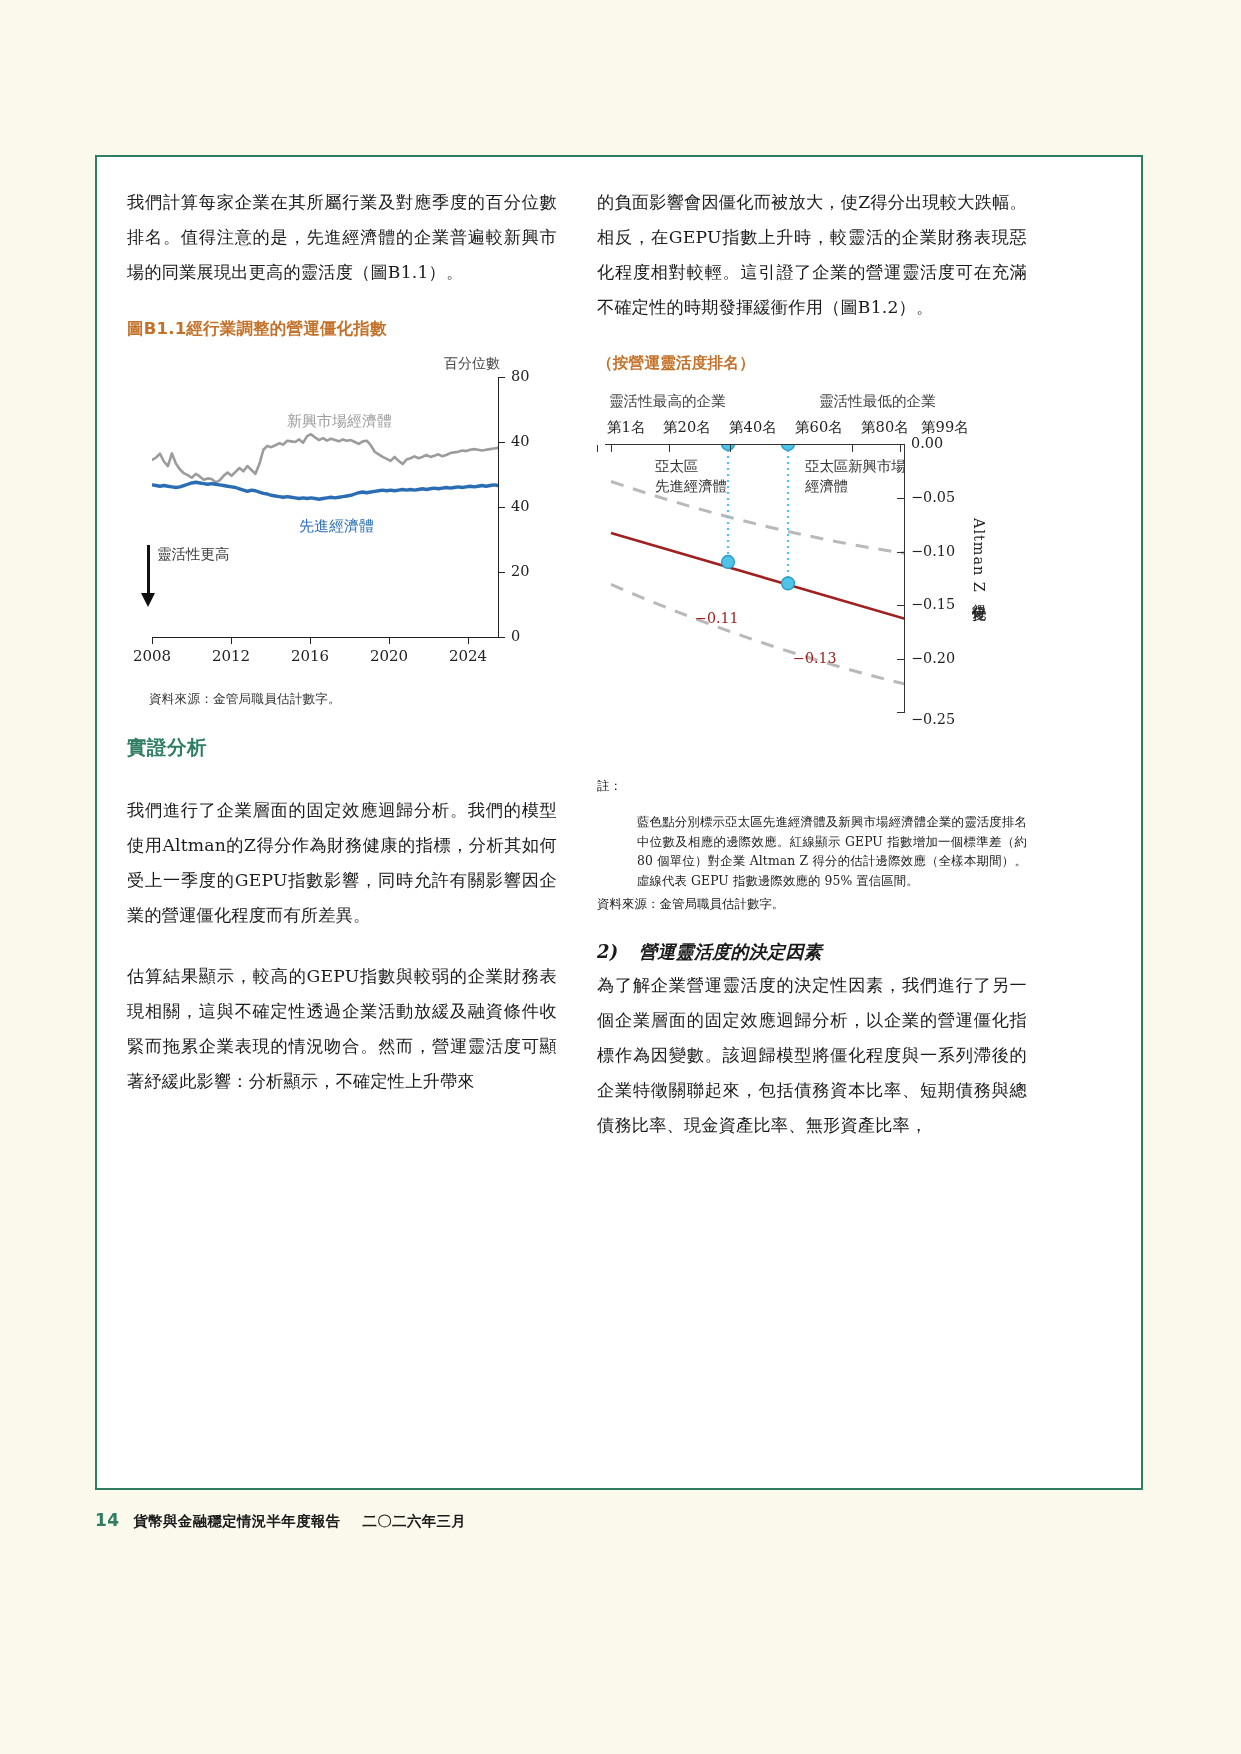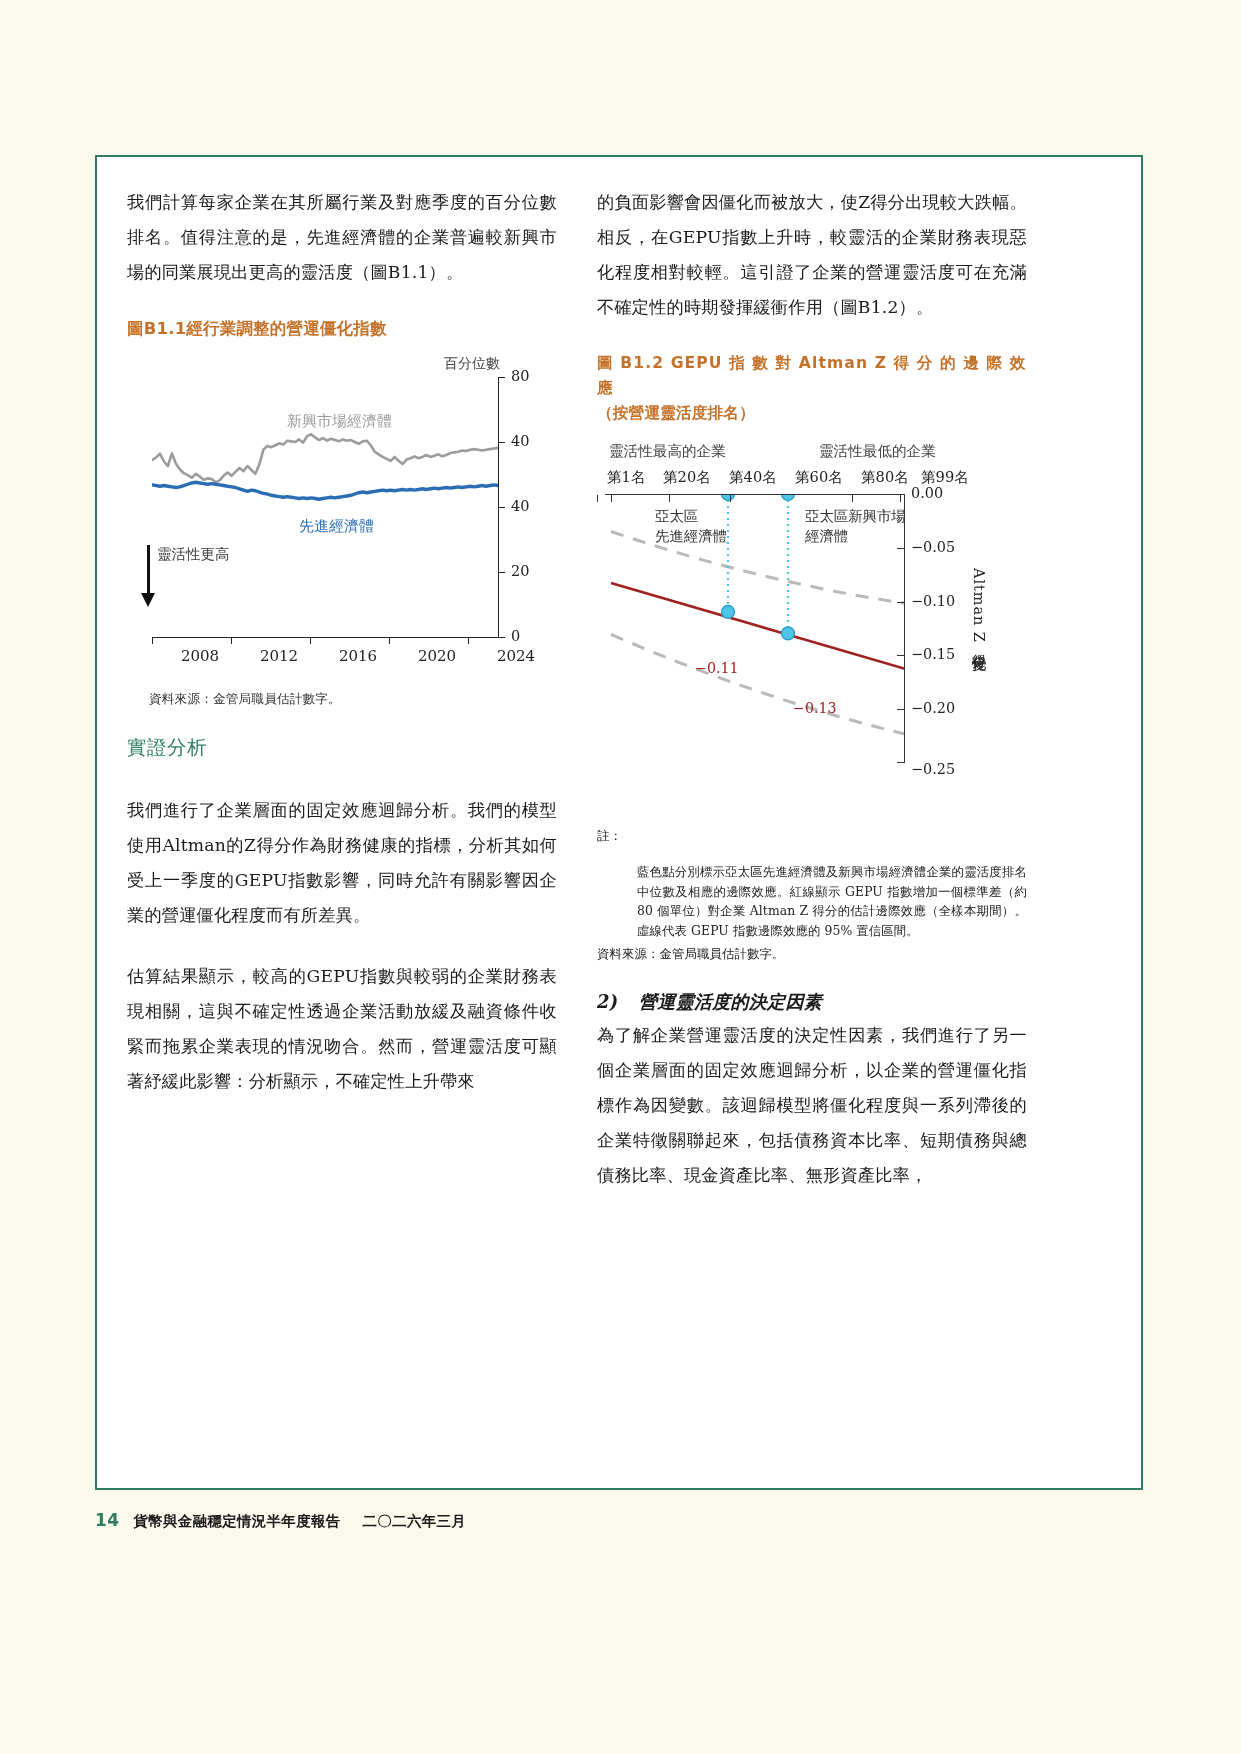--- a/index.html
+++ b/index.html
@@ -18,21 +18,21 @@
   .col-left{left:30px;}
   .col-right{left:500px;}
 
   p.body{
     font-size:17.2px;line-height:35px;color:#1b1b1b;margin:0 0 0 0;
     text-align:justify;letter-spacing:.2px;
   }
   .spacer-l{height:26px;}
 
   h2.section{
-    font-size:19.5px;color:#2f7d63;font-weight:normal;margin:0 0 6px 0;
+    font-size:19.5px;color:#2f7d63;font-weight:bold;margin:0 0 6px 0;
     font-family:"DejaVu Sans","Liberation Sans",sans-serif;letter-spacing:.5px;
   }
   h3.sub{
     font-size:18px;color:#1b1b1b;font-weight:bold;font-style:italic;
     margin:0 0 4px 0;letter-spacing:.3px;
   }
   h3.sub .num{display:inline-block;width:42px;font-style:italic;}
 
   
   .fig-title{
@@ -56,21 +56,21 @@
   }
   .fig1-axis-x{
     position:absolute;left:25px;top:282px;width:347px;height:1px;background:#222;
   }
   .ytick{position:absolute;left:371px;width:7px;height:1px;background:#222;}
   .ytick-lab{
     position:absolute;left:384px;font-size:14.5px;color:#222;transform:translateY(-9px);
   }
   .xtick{position:absolute;top:282px;width:1px;height:7px;background:#222;}
   .xtick-lab{
-    position:absolute;top:292px;font-size:15px;color:#222;transform:translateX(-50%);margin-left:48px;
+    position:absolute;top:292px;font-size:15px;color:#222;transform:translateX(-50%);
   }
   .series-lab{position:absolute;font-size:15px;}
   .lab-em{color:#9c9c9c;}
   .lab-ae{color:#2a6db5;}
   .arrow-note{position:absolute;left:30px;top:190px;font-size:14.5px;color:#404040;}
   .arrow-shaft{position:absolute;left:20px;top:190px;width:3px;height:52px;background:#111;}
   .arrow-head{
     position:absolute;left:14px;top:238px;width:0;height:0;
     border-left:7.5px solid transparent;border-right:7.5px solid transparent;
     border-top:14px solid #111;
@@ -186,21 +186,20 @@
       <p class="body">估算結果顯示，較高的GEPU指數與較弱的企業財務表現相關，這與不確定性透過企業活動放緩及融資條件收緊而拖累企業表現的情況吻合。然而，營運靈活度可顯著紓緩此影響：分析顯示，不確定性上升帶來</p>
     </div>
 
     <div class="col col-right">
 
       <p class="body">的負面影響會因僵化而被放大，使Z得分出現較大跌幅。相反，在GEPU指數上升時，較靈活的企業財務表現惡化程度相對較輕。這引證了企業的營運靈活度可在充滿不確定性的時期發揮緩衝作用（圖B1.2）。</p>
 
       <div class="spacer-l"></div>
 
       <div class="fig-title b12">
-        <div>圖 B1.2 GEPU 指 數 對 Altman Z 得 分 的 邊 際 效 應</div>
         <div class="l2">（按營運靈活度排名）</div>
       </div>
 
       <div class="fig2-wrap">
 
         <div class="fig2-hdr" style="left:12px;top:4px">靈活性最高的企業</div>
         <div class="fig2-hdr" style="left:222px;top:4px">靈活性最低的企業</div>
 
         <div class="fig2-rank" style="left:10px;top:30px">第1名</div>
         <div class="fig2-rank" style="left:66px;top:30px">第20名</div>

